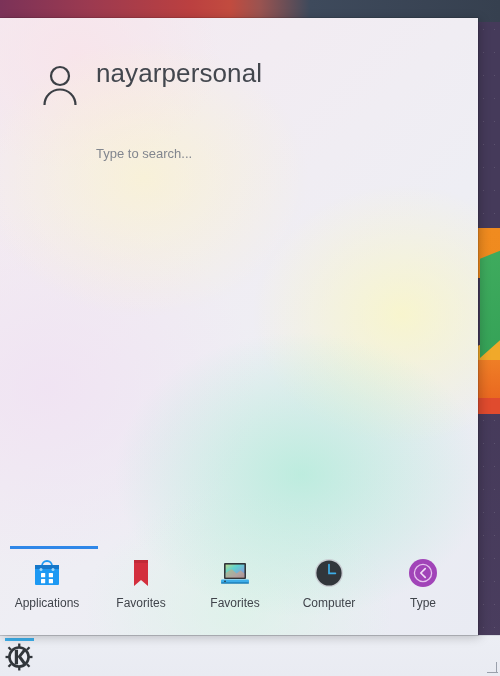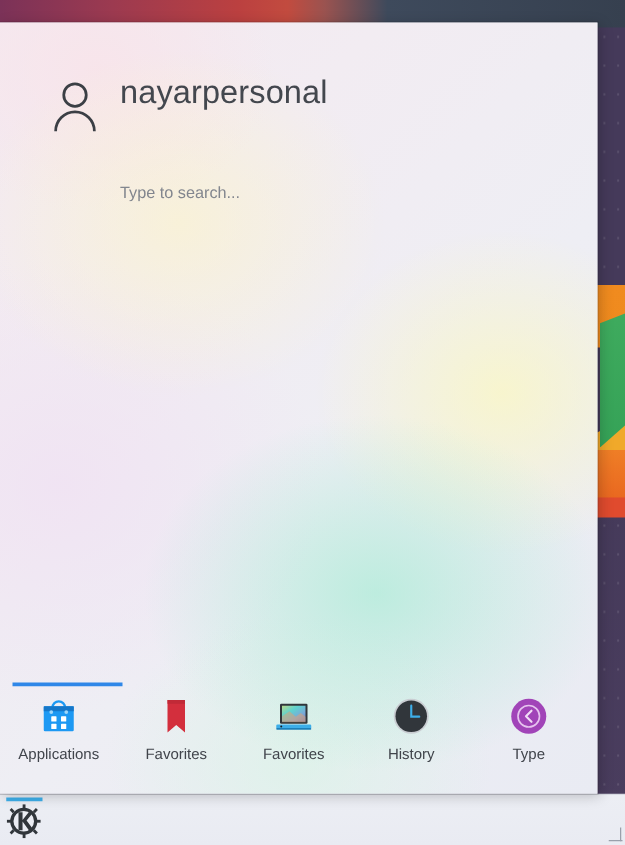--- a/index.html
+++ b/index.html
@@ -329,21 +329,21 @@
             </svg>
             <div class="tab-label">Favorites</div>
           </div>
 
           <div class="tab">
             <svg class="tab-icon" viewBox="0 0 32 32">
               <circle cx="16" cy="16" r="14" fill="#c9cdd2"></circle>
               <circle cx="16" cy="16" r="12.6" fill="#31363b"></circle>
               <path d="M16 7.5 v8.8 h6.4" fill="none" stroke="#3daee9" stroke-width="1.7" stroke-linecap="round"></path>
             </svg>
-            <div class="tab-label">History</div>
+            <div class="tab-label">Computer</div>
           </div>
 
           <div class="tab">
             <svg class="tab-icon" viewBox="0 0 32 32">
               <circle cx="16" cy="16" r="14" fill="#a144b8"></circle>
               <circle cx="16" cy="16" r="8.6" fill="none" stroke="#e6c3ef" stroke-width="1.3"></circle>
               <path d="M18.2 11.6 l-4.4 4.4 l4.4 4.4" fill="none" stroke="#f0dcf5" stroke-width="1.7" stroke-linecap="round" stroke-linejoin="round"></path>
             </svg>
             <div class="tab-label">Type</div>
           </div>

